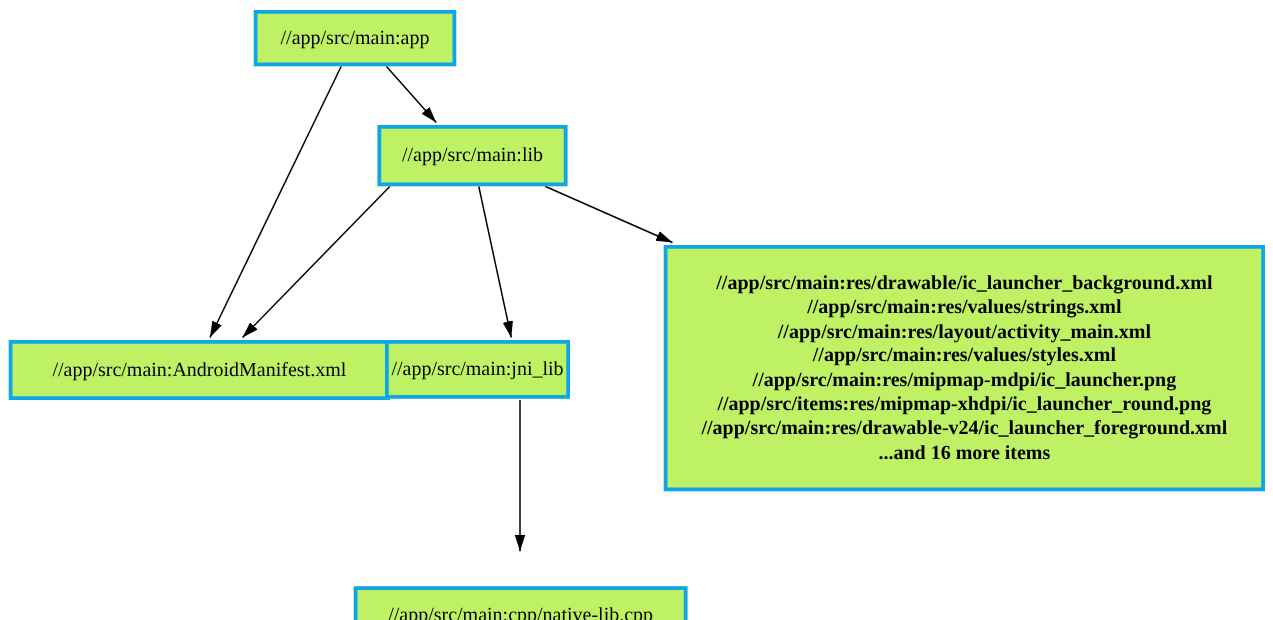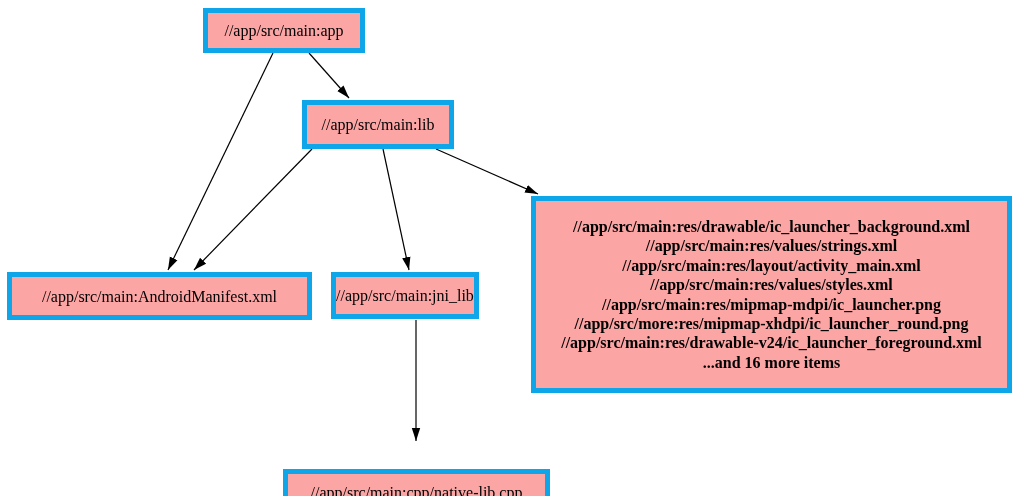--- a/index.html
+++ b/index.html
@@ -19,22 +19,22 @@
   .edges {
     position: absolute;
     left: 0;
     top: 0;
     width: 1018px;
     height: 496px;
   }
   .node {
     position: absolute;
     box-sizing: border-box;
-    border: 5px solid #0ea5e9;
-    background: #fca5a5;
+    border: 3px solid #0ea5e9;
+    background: #bef264;
     display: flex;
     align-items: center;
     justify-content: center;
     text-align: center;
     font-size: 16px;
     line-height: 19px;
     white-space: nowrap;
   }
   .node-multiline {
     flex-direction: column;
@@ -43,21 +43,21 @@
   .node-multiline .res-line {
     display: block;
     text-align: center;
     font-size: 16px;
     line-height: 19.4px;
   }
   
   #node-app        { left: 203px; top: 8px;   width: 162px; height: 45px; }
   #node-lib        { left: 302px; top: 100px; width: 152px; height: 49px; }
   #node-manifest   { left: 7px;   top: 272px; width: 305px; height: 48px; }
-  #node-jni-lib    { left: 331px; top: 272px; width: 148px; height: 47px; }
+  #node-jni-lib    { left: 308px; top: 272px; width: 148px; height: 47px; }
   #node-res        { left: 531px; top: 196px; width: 481px; height: 197px; font-weight: bold; }
   #node-native-cpp { left: 283px; top: 469px; width: 267px; height: 47px; }
 </style>
 </head>
 <body>
 
 <div class="canvas">
 
   <svg class="edges" viewBox="0 0 1018 496" xmlns="http://www.w3.org/2000/svg">
     <defs>
@@ -90,21 +90,21 @@
   <div class="node" id="node-jni-lib">
     <span>//app/src/main:jni_lib</span>
   </div>
 
   <div class="node node-multiline" id="node-res">
     <span class="res-line">//app/src/main:res/drawable/ic_launcher_background.xml</span>
     <span class="res-line">//app/src/main:res/values/strings.xml</span>
     <span class="res-line">//app/src/main:res/layout/activity_main.xml</span>
     <span class="res-line">//app/src/main:res/values/styles.xml</span>
     <span class="res-line">//app/src/main:res/mipmap-mdpi/ic_launcher.png</span>
-    <span class="res-line">//app/src/more:res/mipmap-xhdpi/ic_launcher_round.png</span>
+    <span class="res-line">//app/src/items:res/mipmap-xhdpi/ic_launcher_round.png</span>
     <span class="res-line">//app/src/main:res/drawable-v24/ic_launcher_foreground.xml</span>
     <span class="res-line">...and 16 more items</span>
   </div>
 
   <div class="node" id="node-native-cpp">
     <span>//app/src/main:cpp/native-lib.cpp</span>
   </div>
 
 </div>
 

